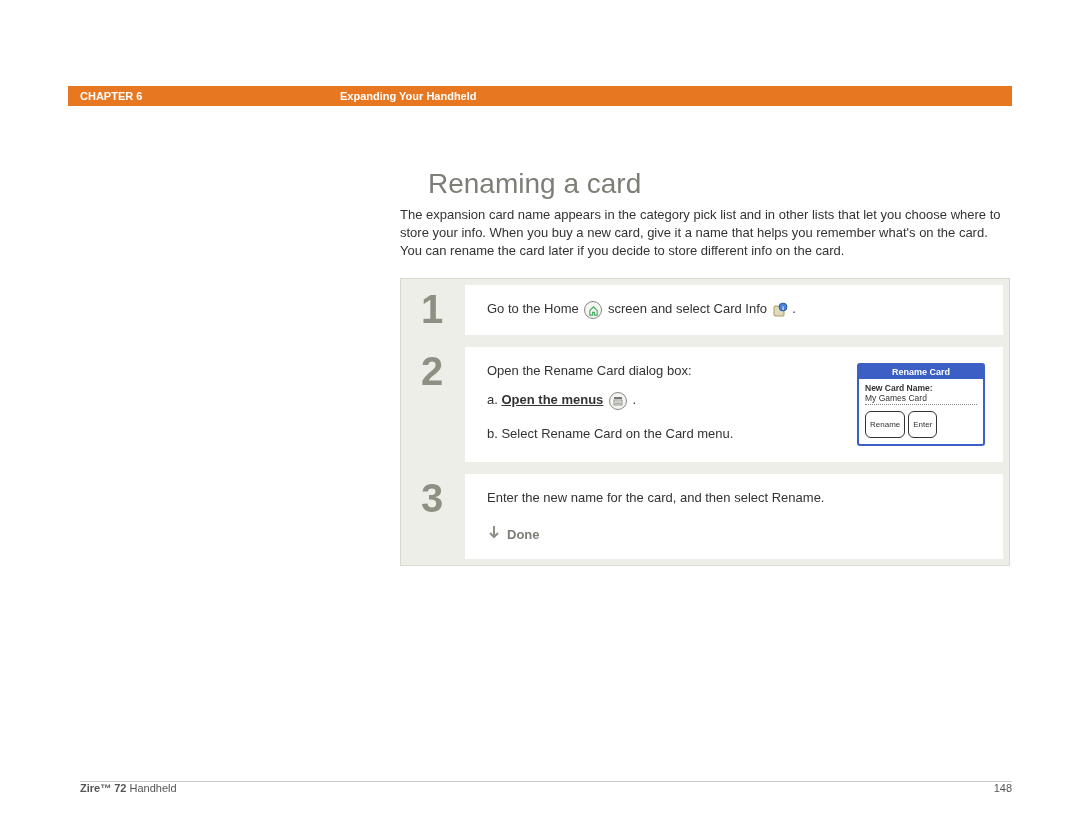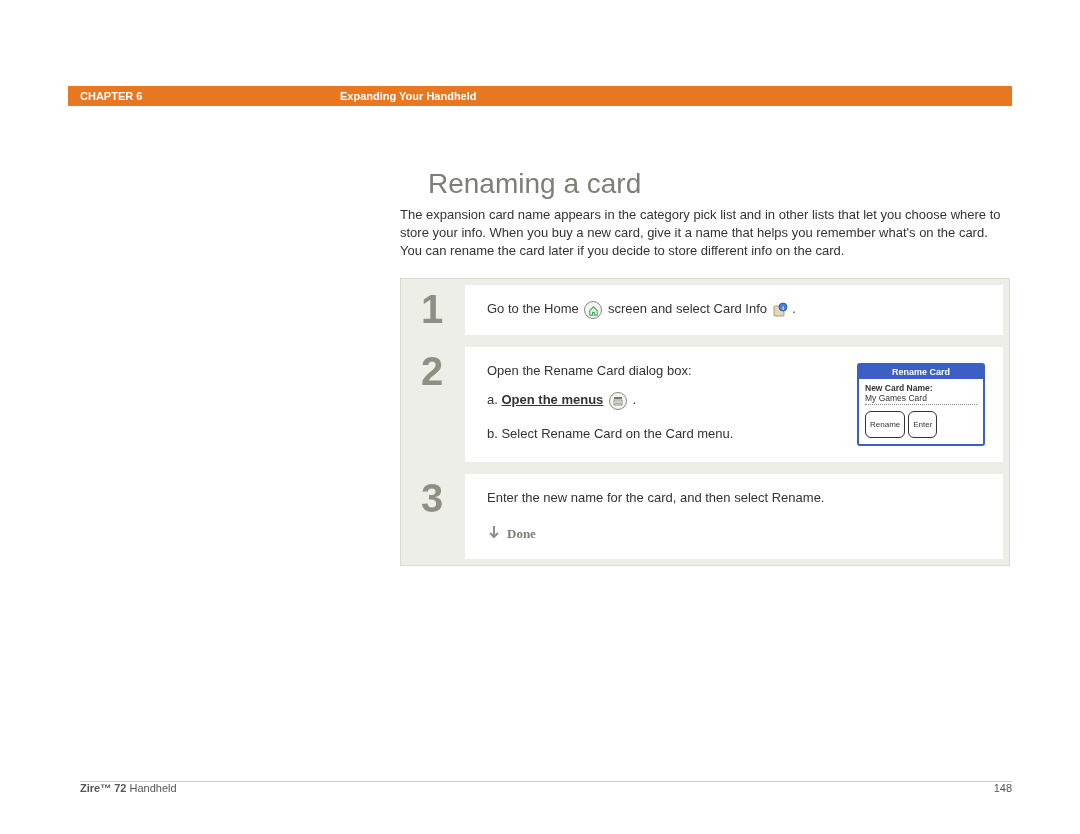--- a/index.html
+++ b/index.html
@@ -75,21 +75,21 @@
     font-size: 13px;
     color: #333;
   }
   .step-row:last-child .step-body { margin-bottom: 6px; }
   .step2-flex { display: flex; gap: 20px; align-items: flex-start; }
   .step2-text { flex: 1; }
   .substep { margin-top: 14px; }
   .substep-b { margin-top: 16px; }
   .bold { font-weight: bold; }
   .underline { text-decoration: underline; }
-  .done-row { margin-top: 20px; color: #7e7e76; font-weight: bold; font-size: 13px; display: flex; align-items: center; gap: 6px; font-family: Liberation Serif, serif; }
+  .done-row { margin-top: 20px; color: #7e7e76; font-weight: bold; font-size: 13px; display: flex; align-items: center; gap: 6px; }
   .icon-inline {
     display: inline-flex;
     vertical-align: middle;
     width: 18px; height: 18px;
     border: 1px solid #888;
     border-radius: 50%;
     background: #f5f5f0;
     align-items: center; justify-content: center;
     font-size: 11px;
     color: #555;

